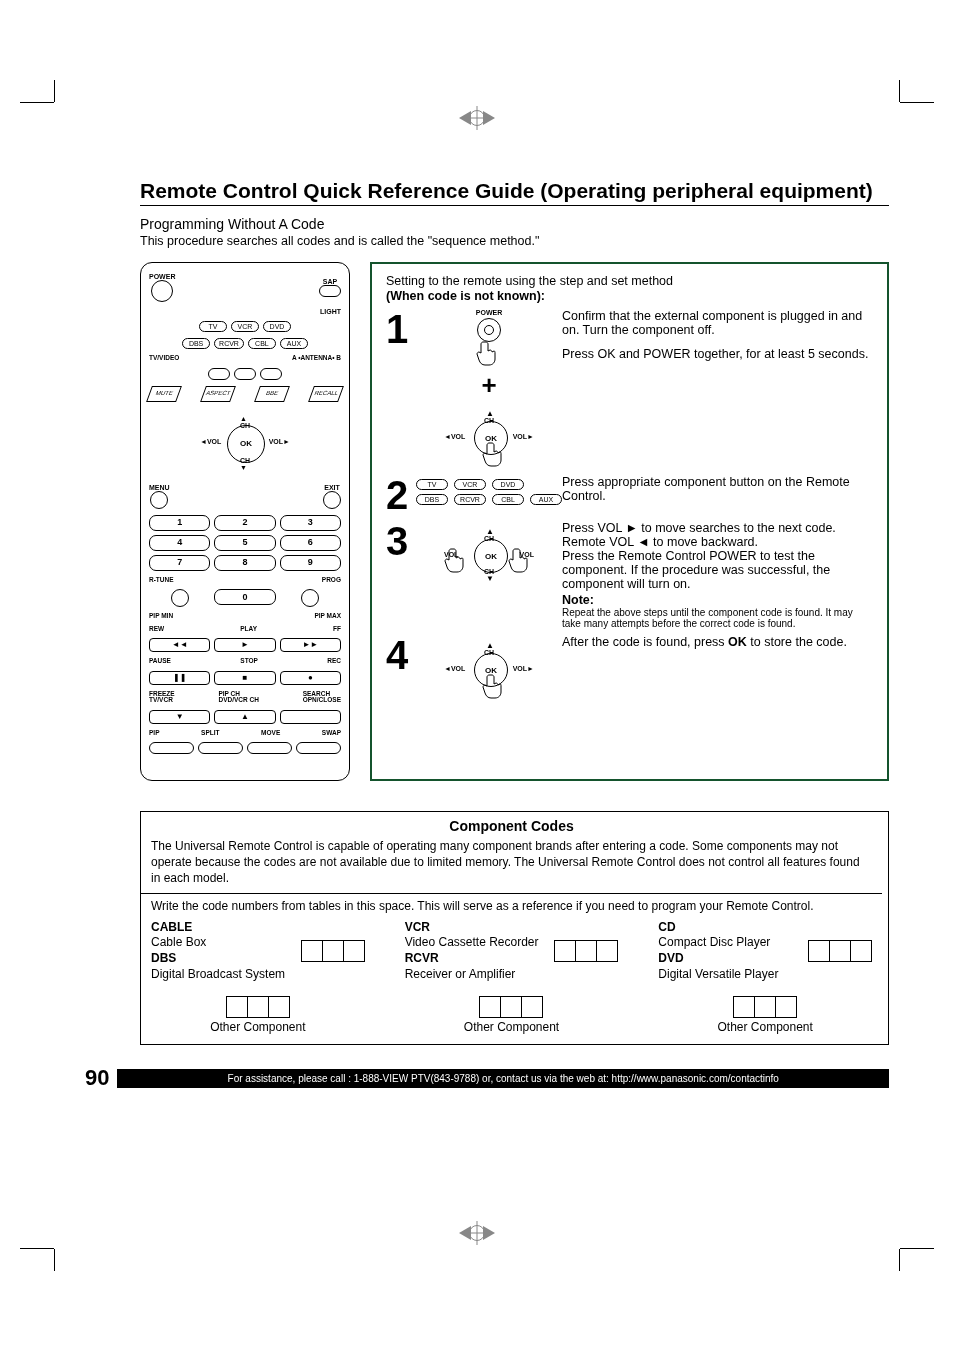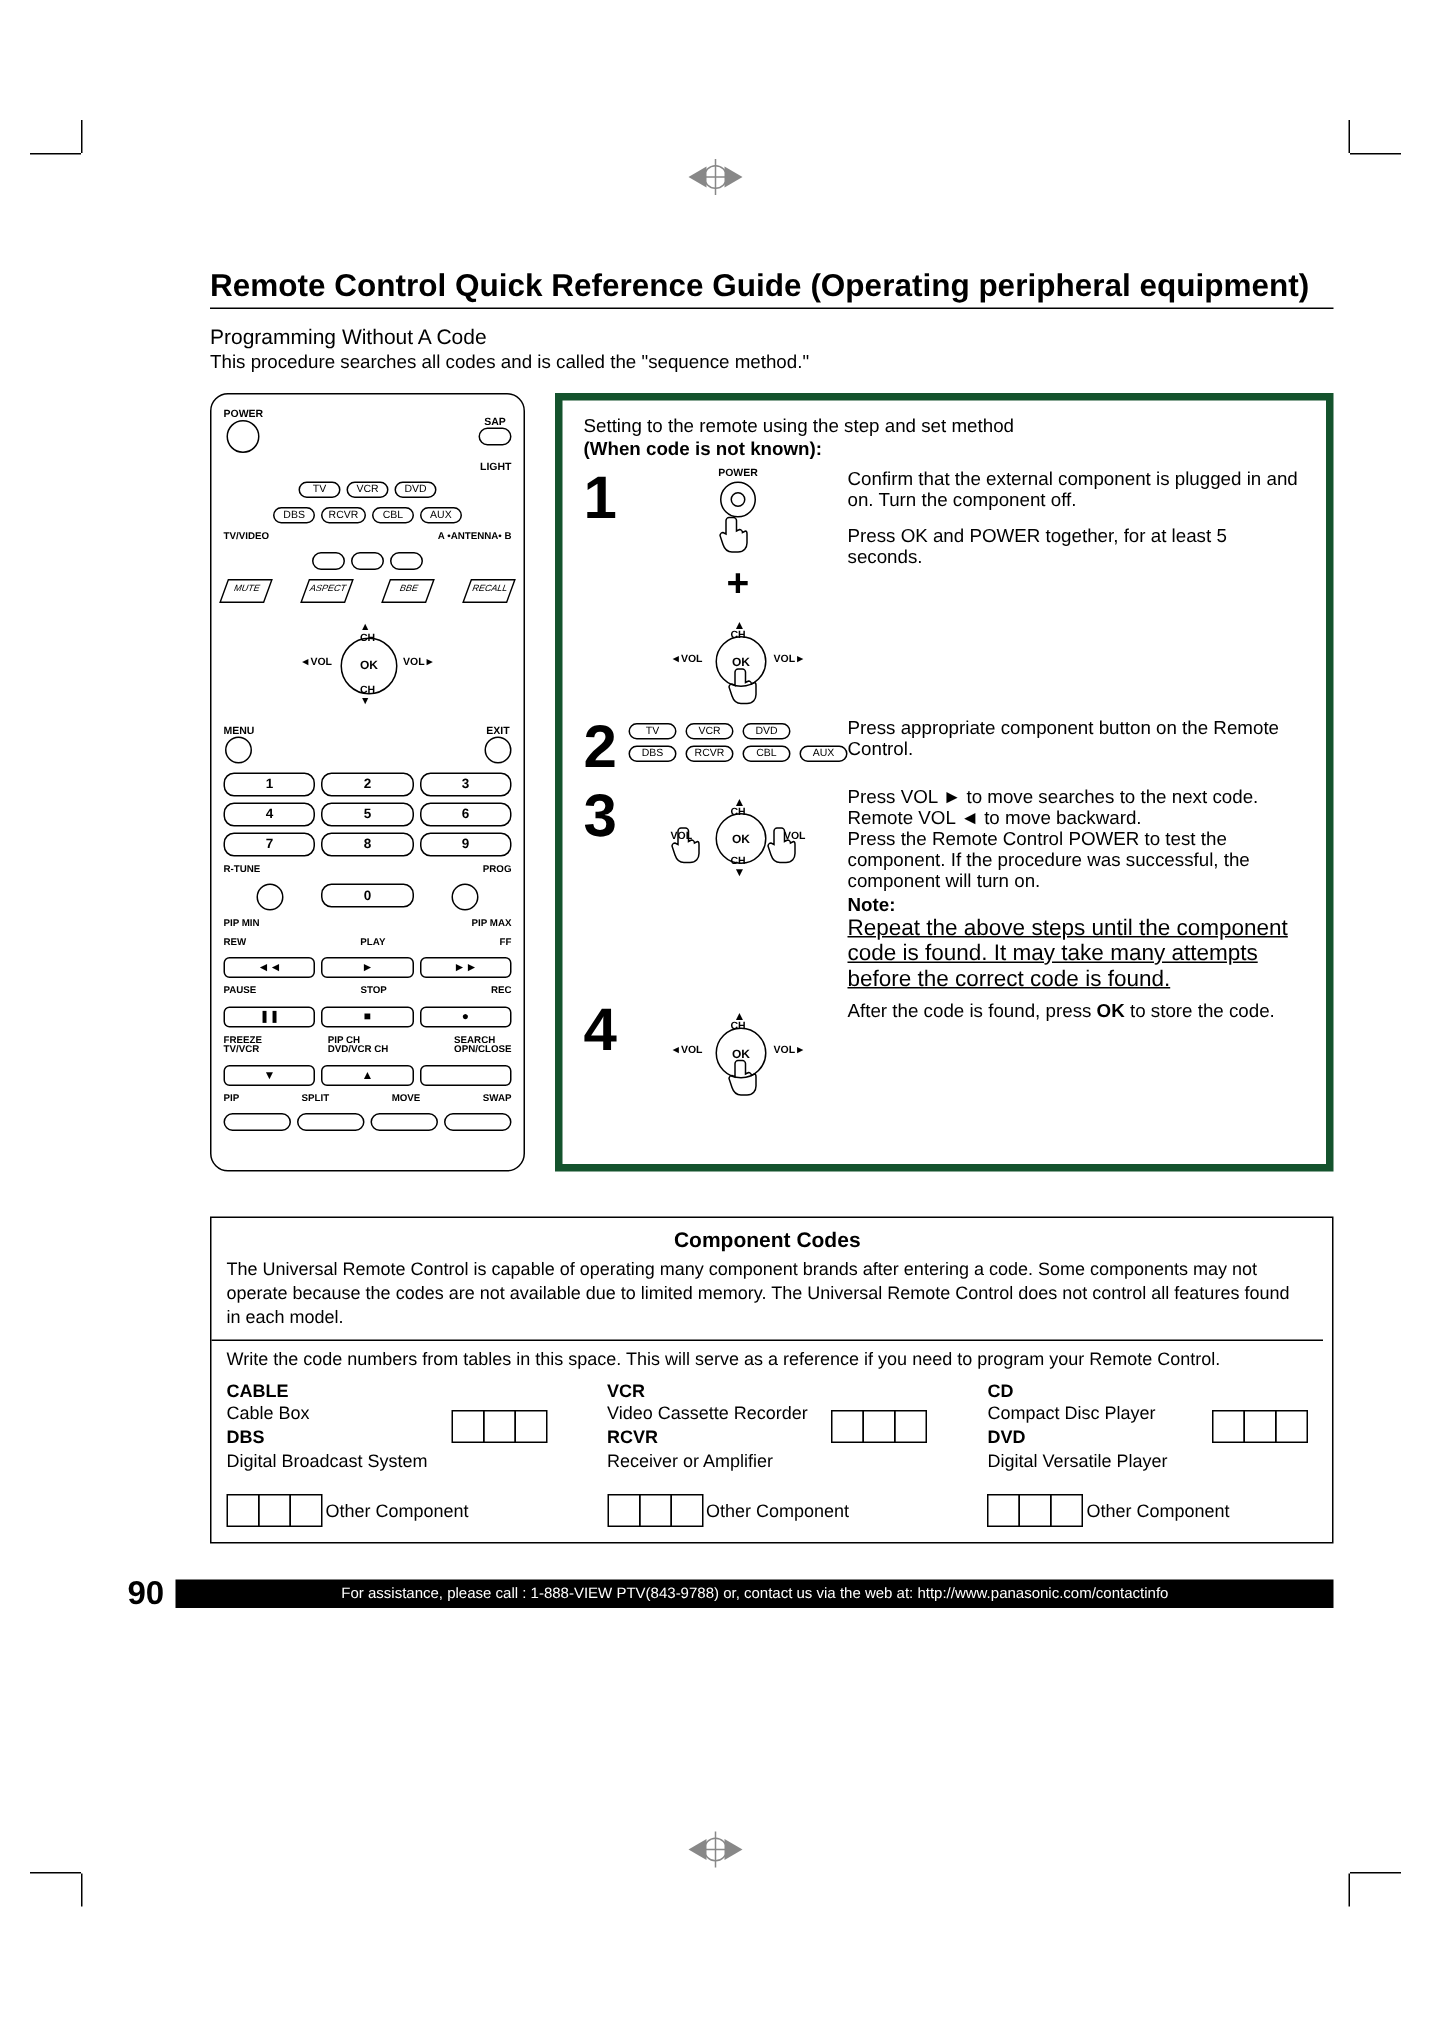--- a/index.html
+++ b/index.html
@@ -89,21 +89,21 @@
   .columns {
     display:flex;
     gap:20px;
   }
   .col-remote {
     width:210px;
     flex:0 0 210px;
   }
   .col-steps {
     flex:1;
-    border:5px solid #14532d;
+    border:2px solid #14532d;
     padding:10px 14px 20px 14px;
   }
   .col-steps .setting-line { font-size:12.5px; margin:0 0 1px 0;}
   .col-steps .setting-sub  { font-weight:bold; font-size:12.5px; margin:0 0 6px 0; }
 
   
   .remote {
     border:1.5px solid #000;
     border-radius:12px;
     padding:10px 8px 26px 8px;
@@ -138,21 +138,21 @@
   .remote .botgrid { display:grid; grid-template-columns:repeat(4,1fr); gap:4px; width:100%; }
   .remote .smbtn { border:1px solid #000; border-radius:7px; height:10px; }
 
   
   .steps .step { display:flex; gap:18px; margin-bottom:6px; align-items:flex-start; }
   .steps .big { font-size:40px; font-weight:bold; width:30px; flex:0 0 30px; line-height:1; }
   .steps .figcol { width:110px; flex:0 0 110px; display:flex; flex-direction:column; align-items:center; gap:2px;}
   .steps .txtcol { flex:1; font-size:12.5px; }
   .steps .txtcol p { margin:0 0 10px 0; }
   .steps .txtcol .note-h { font-weight:bold; margin:2px 0 0 0; }
-  .steps .txtcol .note-t { font-size:15px; margin:0;text-decoration:underline; }
+  .steps .txtcol .note-t { font-size:10px; margin:0; }
   .plus { font-size:26px; font-weight:bold; }
 
   
   .navmini {
     position:relative; width:90px; height:66px; border:0;
   }
   .navmini .ring { position:absolute; left:30px; top:18px; width:32px; height:32px; border:1.5px solid #000; border-radius:50%; display:flex;align-items:center;justify-content:center; font-size:8px; font-weight:bold;}
   .navmini .arrow-up { position:absolute; left:42px; top:6px; font-size:8px; }
   .navmini .arrow-dn { position:absolute; left:42px; bottom:4px; font-size:8px; }
   .navmini .lbl-ch-top { position:absolute; left:40px; top:14px; font-size:7px; font-weight:bold; }
@@ -198,21 +198,21 @@
   .codecell { display:flex; justify-content:space-between; align-items:center; }
   .codecell .labels { font-size:12px; line-height:1.3;}
   .codecell .labels b { font-weight:bold; }
   .boxes { display:flex; gap:0px; }
   .boxes .b { width:20px; height:20px; border:1px solid #000; margin-left:-1px;}
   .boxes .b:first-child{ margin-left:0;}
   .othergrid {
     display:grid; grid-template-columns:repeat(3,1fr);
     gap:8px 40px; margin-top:14px;
   }
-  .othercell { display:flex; flex-direction:row; align-items:center; gap:2px; font-size:12px;}
+  .othercell { display:flex; flex-direction:column; align-items:center; gap:2px; font-size:12px;}
 
   .footer {
     margin-top:20px;
     display:flex;
     align-items:center;
     gap:8px;
   }
   .footer .pgnum { font-size:22px; font-weight:bold; margin-left:-55px;}
   .footer .bar {
     flex:1;

